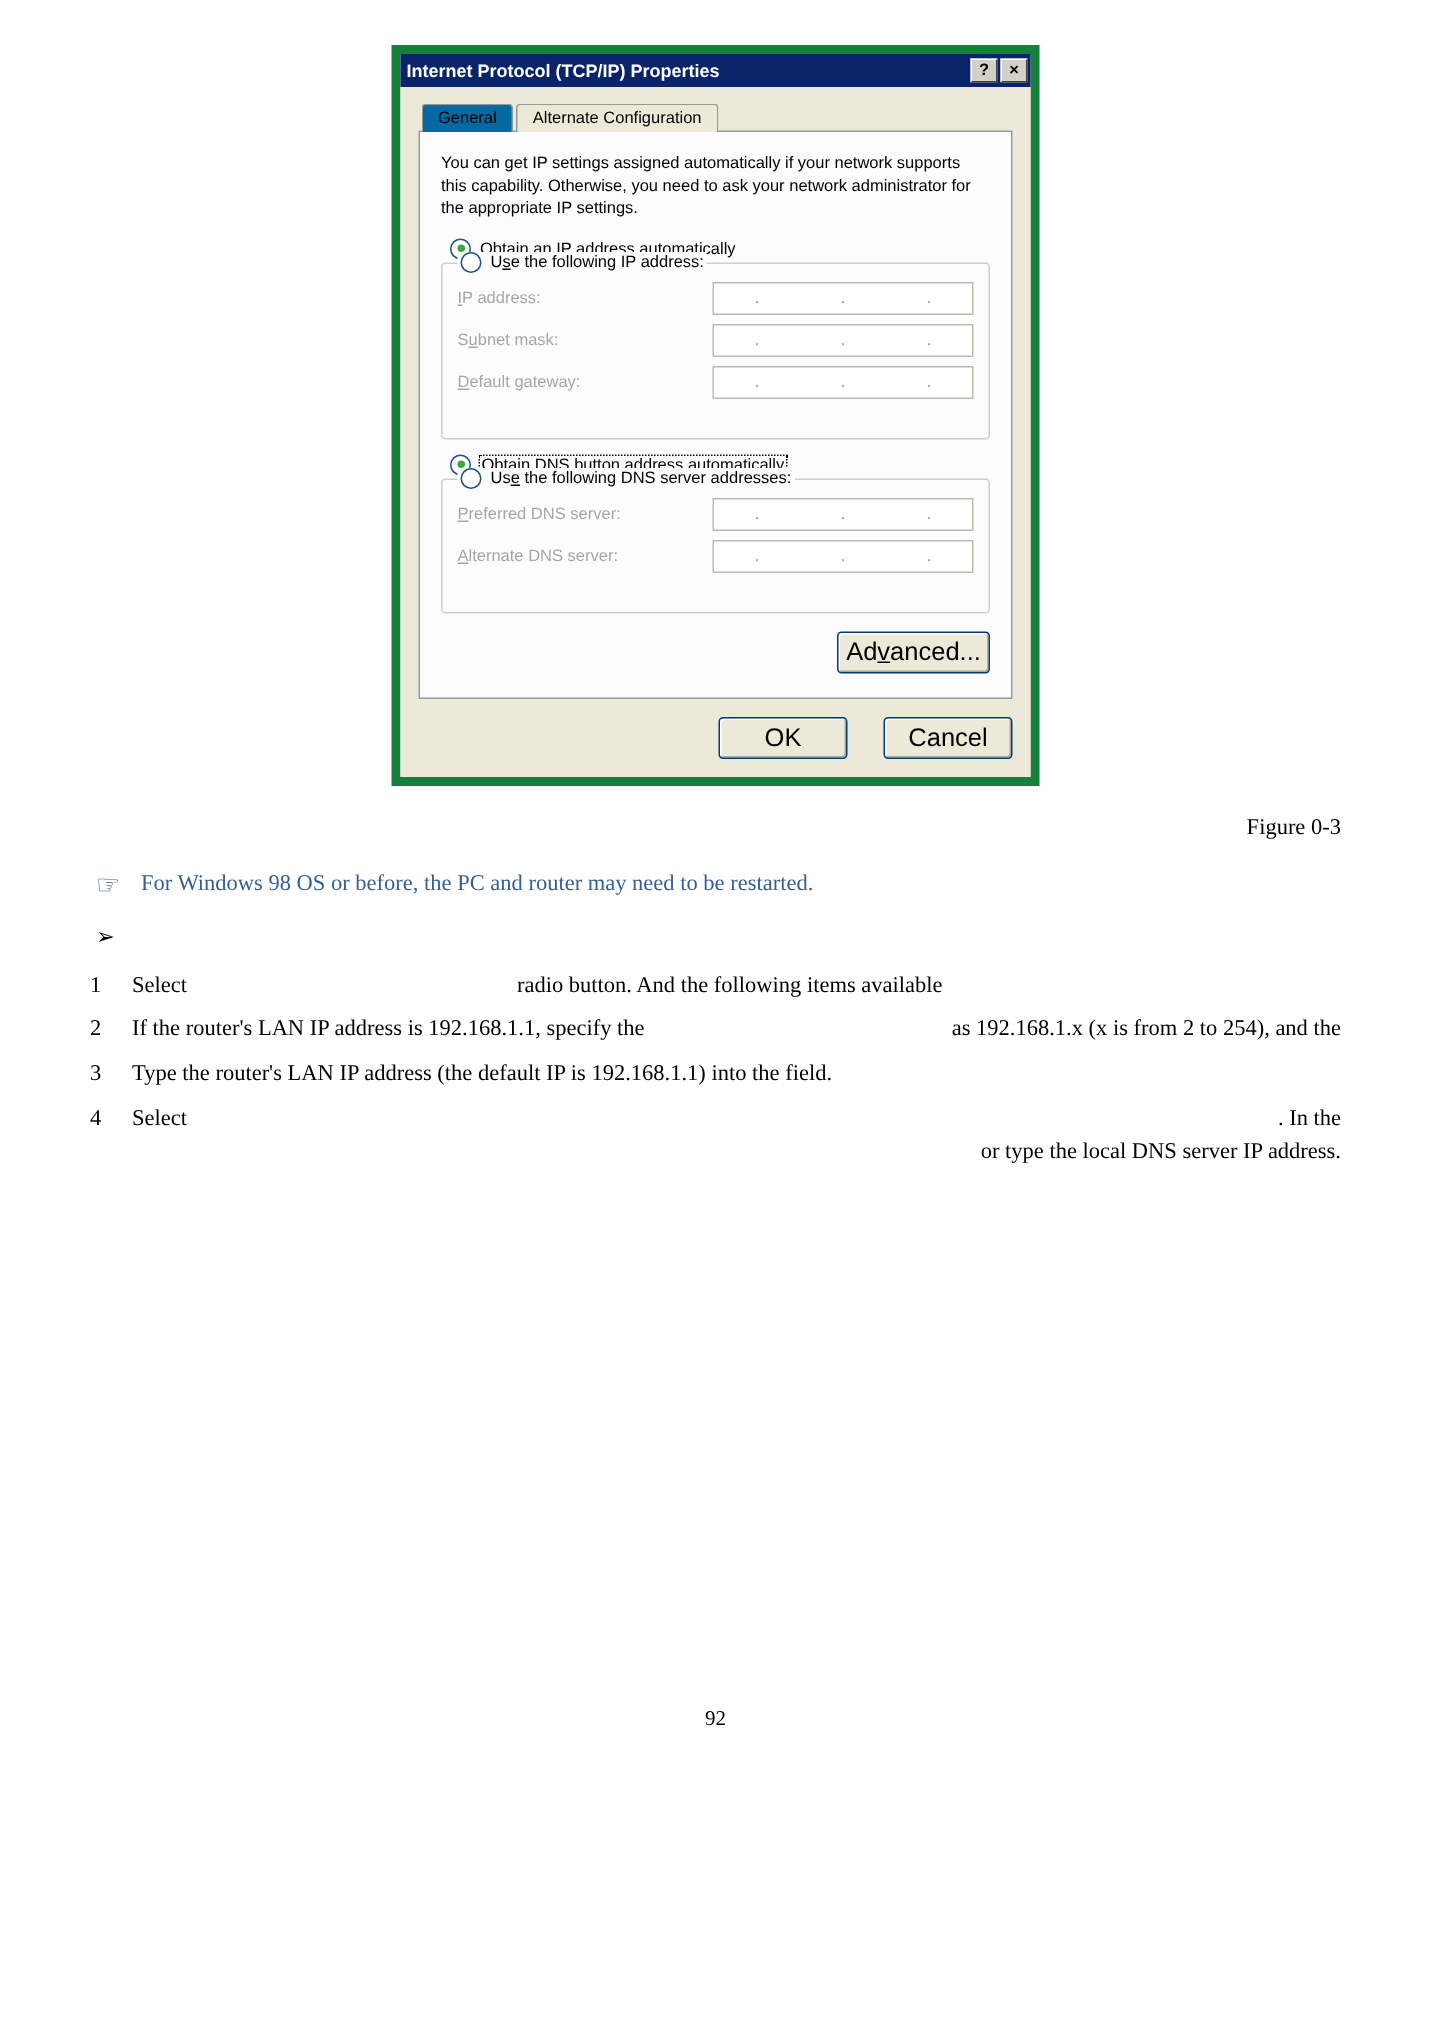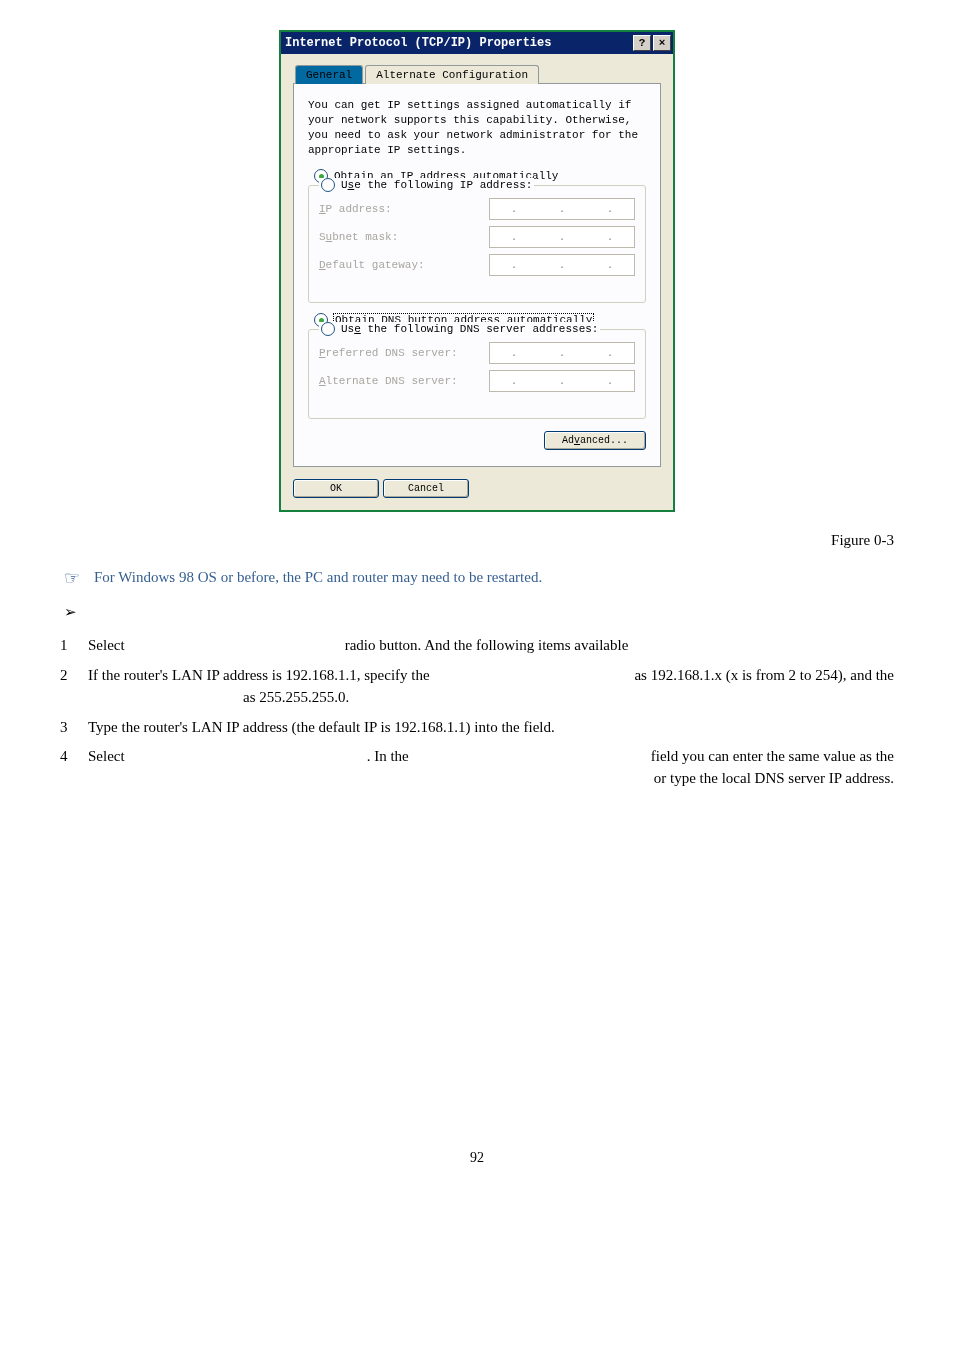--- a/index.html
+++ b/index.html
@@ -13,24 +13,24 @@
   }
   .page {
     padding: 30px 60px 40px 60px;
   }
   .dialog-wrap {
     display: flex;
     justify-content: center;
     margin-bottom: 20px;
   }
   .dialog {
-    width: 396px;
-    font-family: Liberation Mono, monospace;
+    width: 432px;
+    font-family: Liberation Sans, sans-serif;
     font-size: 11px;
-    border: 2px solid #15803d;
+    border: 6px solid #15803d;
     box-sizing: border-box;
   }
   .titlebar {
     background: #0a246a;
     color: #fff;
     display: flex;
     align-items: center;
     height: 22px;
     padding: 0 2px 0 4px;
     font-weight: bold;
@@ -144,32 +144,33 @@
     color: #888;
     font-size: 11px;
   }
   .ip-input span { padding: 0 18px; }
   .btn {
     background: #ece9d8;
     border: 1px solid #003c74;
     border-radius: 3px;
     padding: 3px 0;
     text-align: center;
-    font-size: 10px;
+    font-size: 17px;
     box-shadow: inset -1px -1px 0 #aca899, inset 1px 1px 0 #fff;
   }
   .adv-row {
     display: flex;
     justify-content: flex-end;
     margin-top: 12px;
   }
   .adv-row .btn { width: 100px; }
   .dlg-buttons {
     display: flex;
-    gap: 4px;
+    justify-content: flex-end;
+    gap: 24px;
     margin-top: 12px;
   }
   .dlg-buttons .btn { width: 84px; }
 
   .fig-cap { text-align: right; margin: 8px 0 18px 0; }
   .note-row {
     display: flex;
     align-items: flex-start;
     color: #365f91;
     margin-bottom: 14px;
@@ -306,36 +307,34 @@
   <div class="step">
     <div class="step-num">1</div>
     <div class="step-body"><span>Select</span><span style="display:inline-block;width:220px;"></span><span>radio button. And the following items available</span></div>
   </div>
 
   <div class="step">
     <div class="step-num">2</div>
     <div class="step-body" style="display:flex;justify-content:space-between;flex-wrap:wrap;">
       <span>If the router's LAN IP address is 192.168.1.1, specify the</span>
       <span style="text-align:right;">as 192.168.1.x (x is from 2 to 254), and the</span>
-      <span style="width:100%;padding-left:155px;box-sizing:border-box;">as 255.255.255.0.</span>
     </div>
   </div>
 
   <div class="step">
     <div class="step-num">3</div>
     <div class="step-body"><span>Type the router's LAN IP address (the default IP is 192.168.1.1) into the</span> <span>field.</span></div>
   </div>
 
   <div class="step">
     <div class="step-num">4</div>
     <div class="step-body">
       <div style="display:flex;justify-content:space-between;">
         <span><span>Select</span></span>
         <span><span>.  In the</span></span>
-        <span><span>field you can enter the same value as the</span></span>
       </div>
       <div style="display:flex;justify-content:space-between;">
         <span></span>
         <span>or type the local DNS server IP address.</span>
       </div>
     </div>
   </div>
 
   <div class="pg-num">92</div>
 </div>

